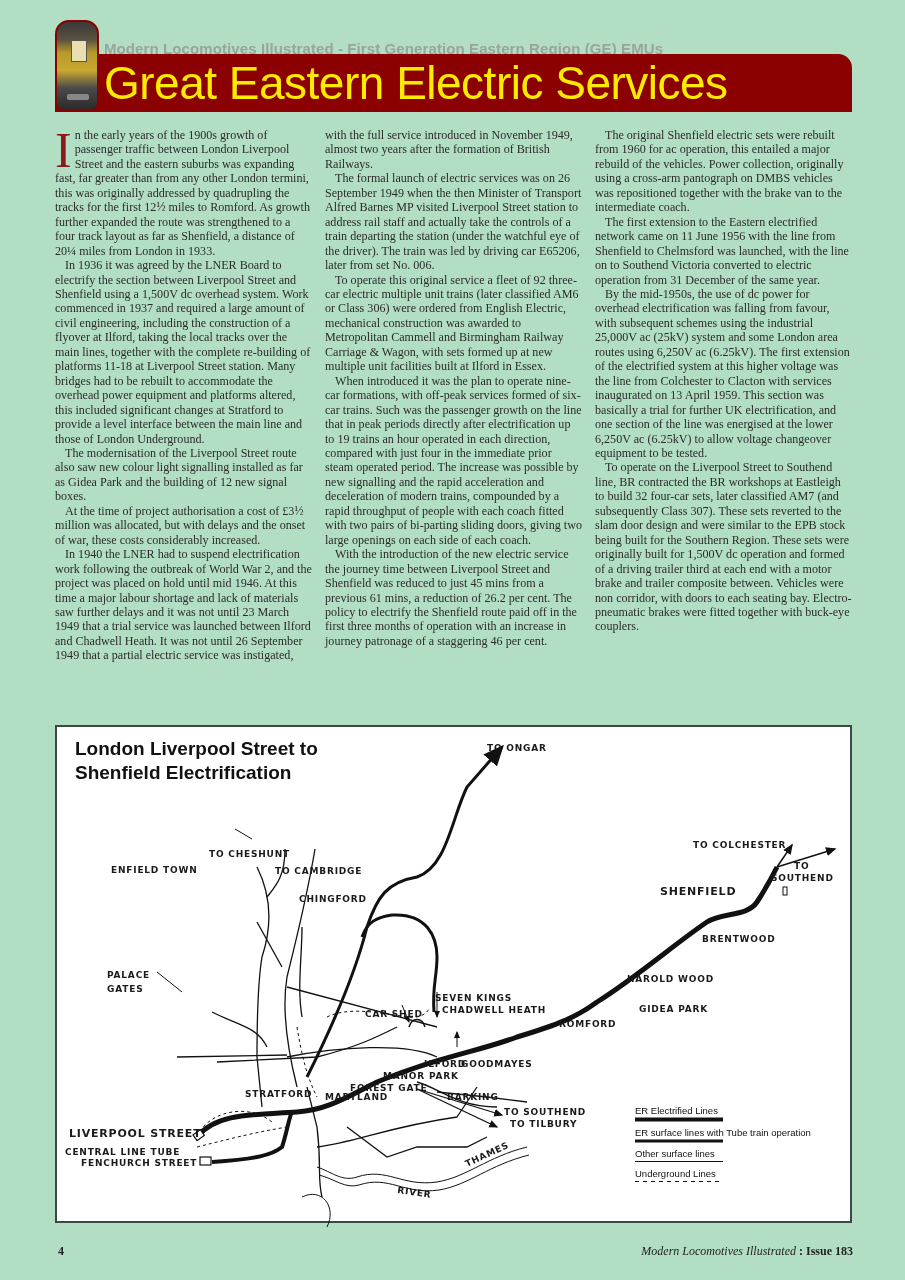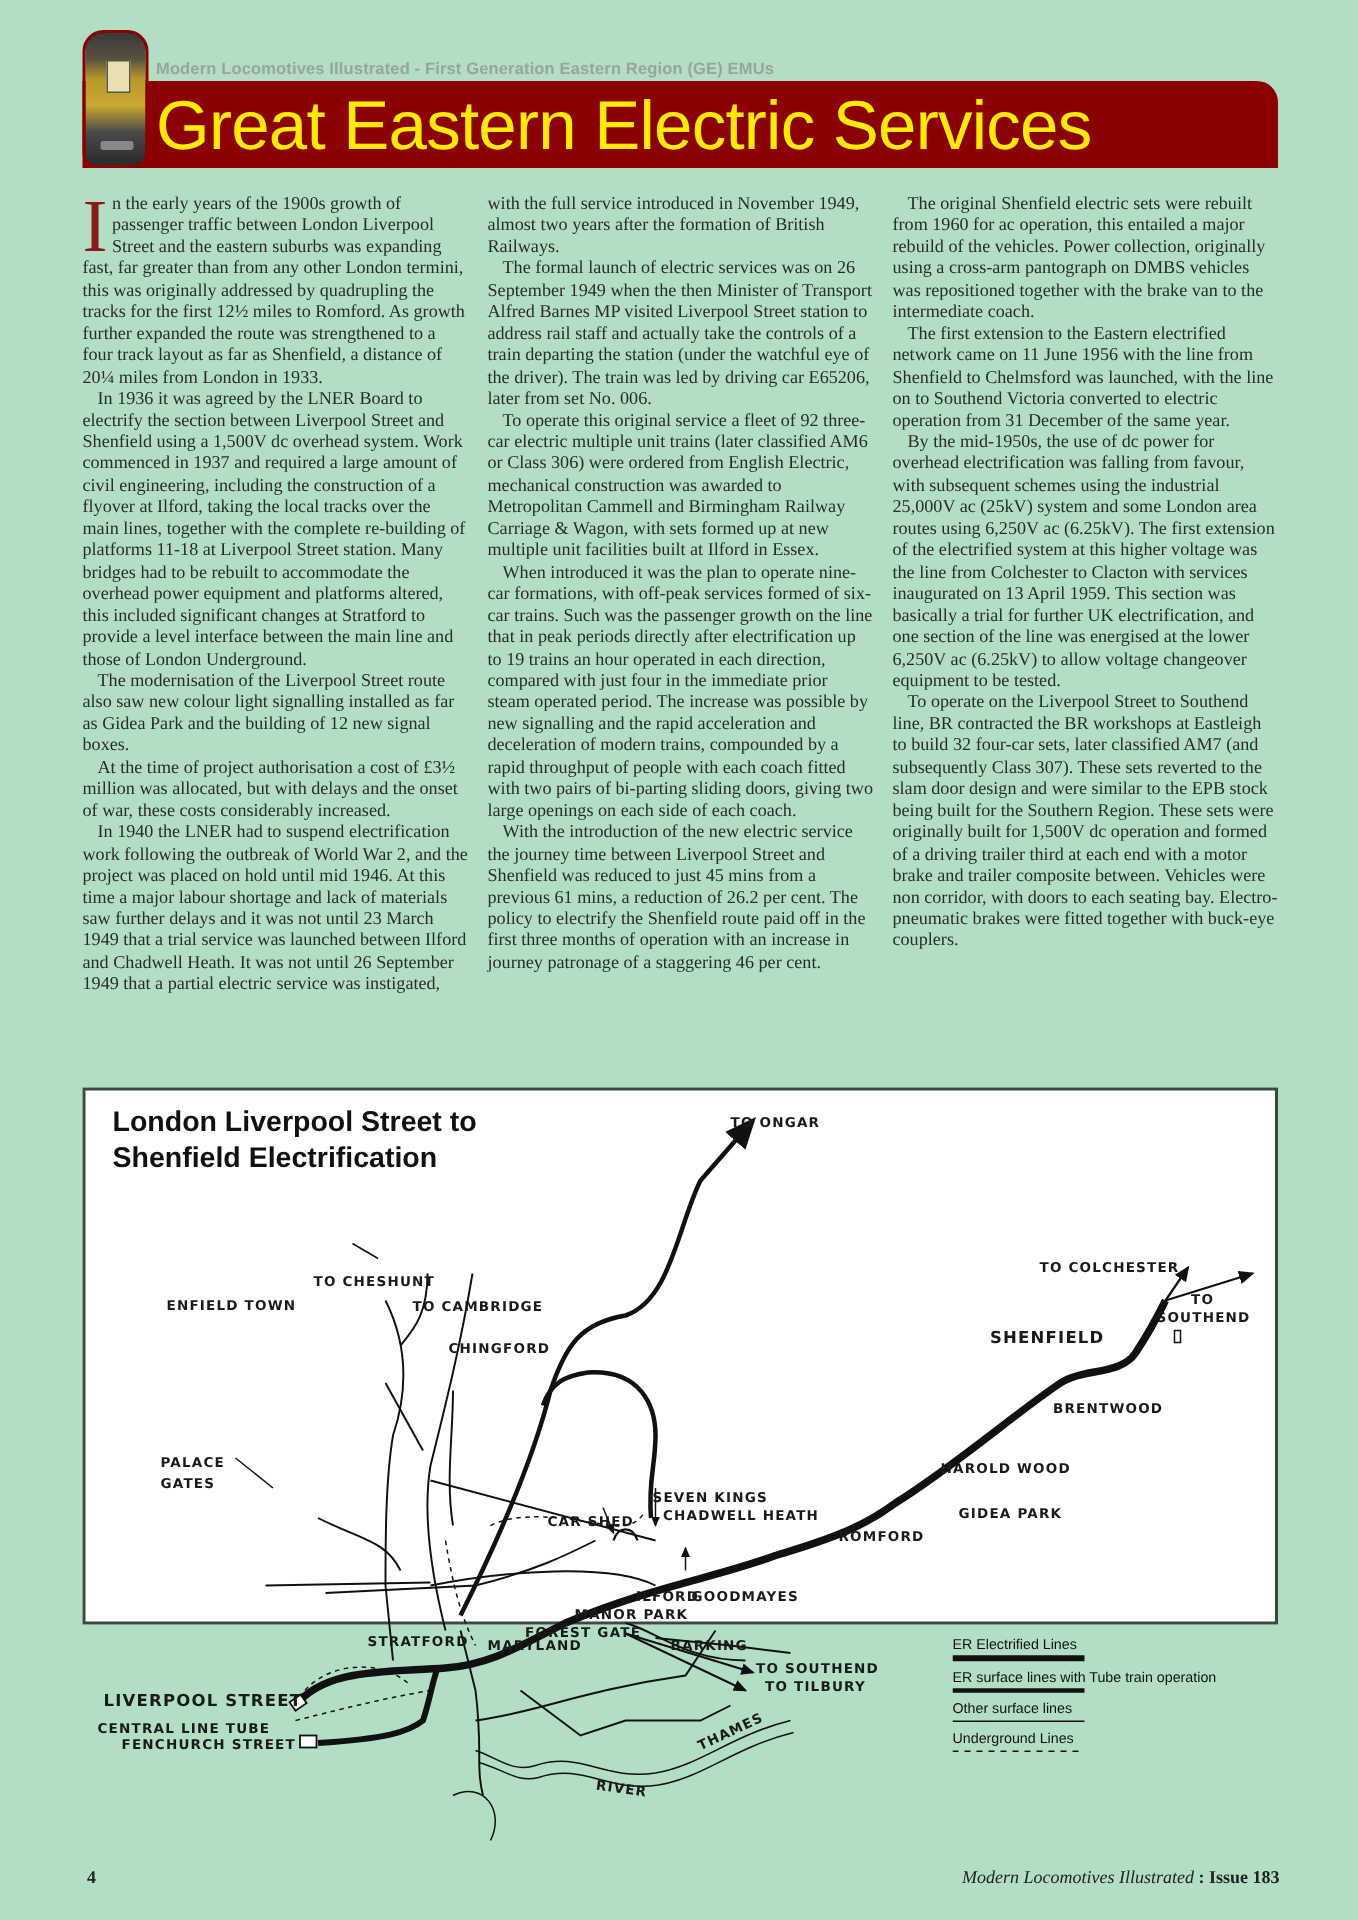--- a/index.html
+++ b/index.html
@@ -10,21 +10,21 @@
   .header-thumb {
     position: absolute; left: 55px; top: 20px; width: 44px; height: 92px;
     border-radius: 14px 14px 10px 10px; overflow: hidden;
     background: linear-gradient(180deg, #3a3a3a 0%, #5a5040 20%, #b89a2a 35%, #c8a830 55%, #4a4a4a 75%, #2a2a2a 100%);
     border: 2px solid #8b0000; box-sizing: border-box;
   }
   .header-thumb .win { position: absolute; left: 14px; top: 18px; width: 14px; height: 20px; background: #e8e0b0; border: 1px solid #555; }
   .header-thumb .lamp { position: absolute; left: 10px; top: 72px; width: 22px; height: 6px; background: #888; border-radius: 2px; }
   .kicker {
     position: absolute; left: 104px; top: 40px;
-    font-family: "Liberation Sans", sans-serif; font-weight: bold; font-size: 11px;
+    font-family: "Liberation Sans", sans-serif; font-weight: bold; font-size: 15px;
     color: #9aa39c; letter-spacing: 0.1px; white-space: nowrap;
   }
   .title-bar {
     position: absolute; left: 96px; top: 54px; width: 756px; height: 58px;
     background: #8b0000; border-radius: 0 14px 0 0;
   }
   .title-bar-left { position: absolute; left: 55px; top: 54px; width: 44px; height: 58px; background: #8b0000; z-index: 0; }
   .title {
     position: absolute; left: 104px; top: 54px; height: 70px; line-height: 58px;
     font-family: "Liberation Sans", sans-serif; font-size: 46px; color: #ffeb00; white-space: nowrap;
@@ -37,31 +37,31 @@
   }
   .col { width: 257px; font-size: 12.1px; line-height: 14.45px; text-align: left; }
   .col p { margin: 0; text-indent: 10px; }
   .col p.first { text-indent: 0; }
   .dropcap {
     float: left; font-size: 50px; line-height: 40px; color: #8b1a1a; margin: 2px 3px 0 0;
     font-family: "Liberation Serif", serif;
   }
   .cont-arrow { display: inline-block; margin-left: 10px; font-size: 14px; color: #222; }
   .map-frame {
-    position: absolute; left: 55px; top: 725px; width: 797px; height: 358px;
+    position: absolute; left: 55px; top: 725px; width: 797px; height: 498px;
     background: #ffffff; border: 2px solid #3a4a40; box-sizing: border-box;
   }
   .map-title {
     position: absolute; left: 18px; top: 10px; font-family: "Liberation Sans", sans-serif;
     font-weight: bold; font-size: 19px; line-height: 24px; color: #111;
   }
   .map-svg { position: absolute; left: 0; top: 0; }
   .lbl { font-family: "DejaVu Sans", sans-serif; font-weight: bold; font-size: 9px; fill: #1a1a1a; letter-spacing: 0.8px; }
   .lbl-big { font-size: 11px; }
-  .legend { position: absolute; left: 578px; top: 364px; font-family: "Liberation Sans", sans-serif; font-size: 9.5px; color: #111; }
+  .legend { position: absolute; left: 578px; top: 378px; font-family: "Liberation Sans", sans-serif; font-size: 9.5px; color: #111; }
   .legend .item { margin-bottom: 5px; }
   .legend .item span { display: inline-block; }
   .legend .sw { display: block; margin-top: 1px; }
   .footer-left { position: absolute; left: 58px; top: 1244px; font-weight: bold; font-size: 12px; color: #222; }
   .footer-right { position: absolute; right: 52px; top: 1244px; font-size: 12px; color: #222; }
   .footer-right i { font-style: italic; text-align: center; }
   .footer-right b { font-weight: bold; }
 </style>
 </head>
 <body>

